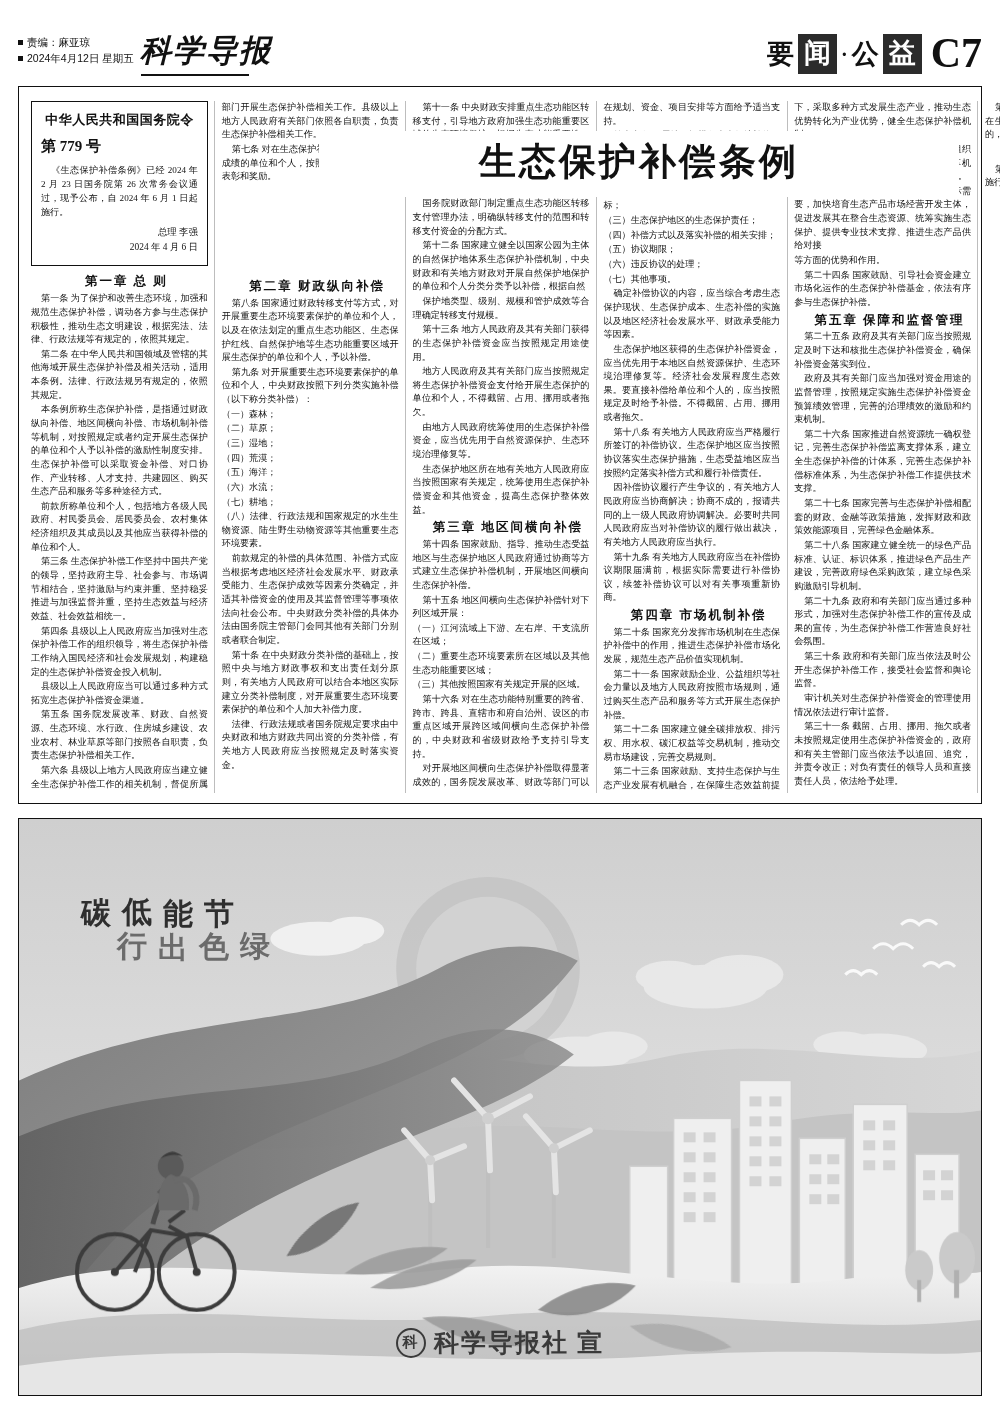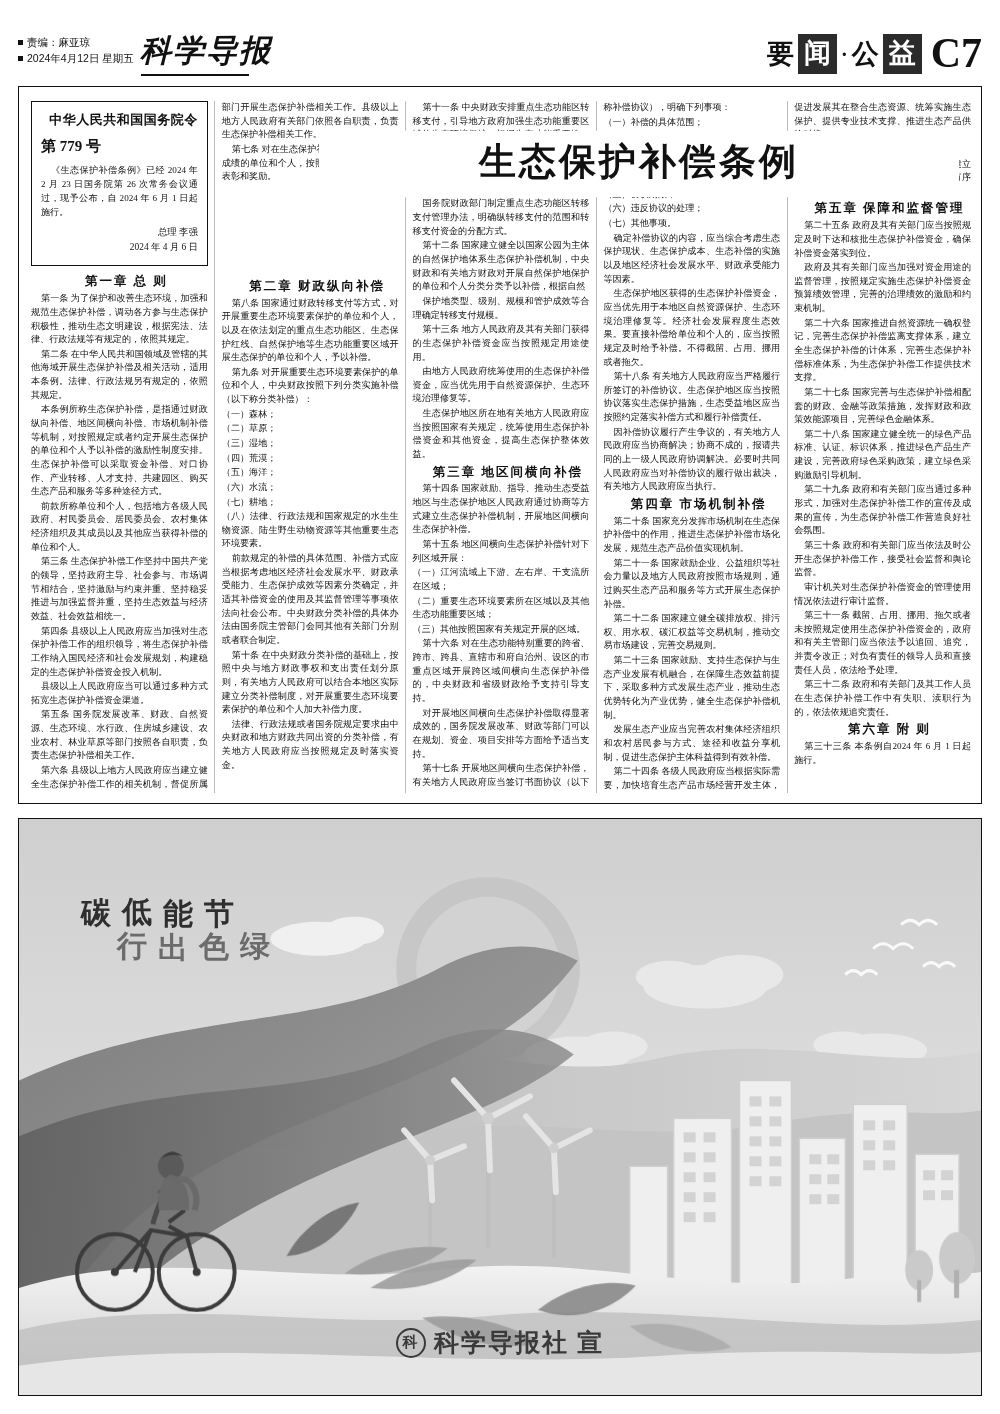--- a/index.html
+++ b/index.html
@@ -93,21 +93,21 @@
     letter-spacing:2px;
     text-indent:0;
   }
   .decree {
     border:1px solid #111;
     padding:8px 9px 10px 9px;
     margin:0 0 6px 0;
     text-indent:0;
   }
   .decree .d-title {
-    text-align:right; font-weight:bold;
+    text-align:center; font-weight:bold;
     font-size:13px; letter-spacing:0.5px;
     margin-bottom:5px;
   }
   .decree .d-no { text-align:left; font-size:15px; margin-bottom:6px; font-weight:bold;}
   .decree .d-body { font-size:9.1px; line-height:1.55; text-indent:1.1em; }
   .decree .d-sign { text-align:right; font-size:9.4px; margin-top:6px; line-height:1.6;}
   .spacer-head { height:92px; }
 
   
   .poster {
@@ -212,20 +212,21 @@
     <p class="no-ind">（八）法律、行政法规和国家规定的水生生物资源、陆生野生动物资源等其他重要生态环境要素。</p>
     <p>前款规定的补偿的具体范围、补偿方式应当根据考虑地区经济社会发展水平、财政承受能力、生态保护成效等因素分类确定，并适其补偿资金的使用及其监督管理等事项依法向社会公布。中央财政分类补偿的具体办法由国务院主管部门会同其他有关部门分别或者联合制定。</p>
     <p>第十条  在中央财政分类补偿的基础上，按照中央与地方财政事权和支出责任划分原则，有关地方人民政府可以结合本地区实际建立分类补偿制度，对开展重要生态环境要素保护的单位和个人加大补偿力度。</p>
     <p>法律、行政法规或者国务院规定要求由中央财政和地方财政共同出资的分类补偿，有关地方人民政府应当按照规定及时落实资金。</p>
     <p>第十一条  中央财政安排重点生态功能区转移支付，引导地方政府加强生态功能重要区域的生态环境保护。根据生态功能重要性、生态功能重要性、生态环境敏感性和脆弱性等特点、在重点生态功能区转移支付中实施差异化的补偿，加大对生态保护红线覆盖比例较高地区支持力度。</p>
     <p>国务院财政部门制定重点生态功能区转移支付管理办法，明确纵转移支付的范围和转移支付资金的分配方式。</p>
     <p>第十二条  国家建立健全以国家公园为主体的自然保护地体系生态保护补偿机制，中央财政和有关地方财政对开展自然保护地保护的单位和个人分类分类予以补偿，根据自然</p>
 
     <p>保护地类型、级别、规模和管护成效等合理确定转移支付规模。</p>
     <p>第十三条  地方人民政府及其有关部门获得的生态保护补偿资金应当按照规定用途使用。</p>
+    <p>地方人民政府及其有关部门应当按照规定将生态保护补偿资金支付给开展生态保护的单位和个人，不得截留、占用、挪用或者拖欠。</p>
     <p>由地方人民政府统筹使用的生态保护补偿资金，应当优先用于自然资源保护、生态环境治理修复等。</p>
     <p>生态保护地区所在地有关地方人民政府应当按照国家有关规定，统筹使用生态保护补偿资金和其他资金，提高生态保护整体效益。</p>
     <p class="chapter">第三章  地区间横向补偿</p>
     <p>第十四条  国家鼓励、指导、推动生态受益地区与生态保护地区人民政府通过协商等方式建立生态保护补偿机制，开展地区间横向生态保护补偿。</p>
     <p>第十五条  地区间横向生态保护补偿针对下列区域开展：</p>
     <p class="no-ind">（一）江河流域上下游、左右岸、干支流所在区域；</p>
     <p class="no-ind">（二）重要生态环境要素所在区域以及其他生态功能重要区域；</p>
     <p class="no-ind">（三）其他按照国家有关规定开展的区域。</p>
     <p>第十六条  对在生态功能特别重要的跨省、跨市、跨县、直辖市和府自治州、设区的市重点区域开展跨区域间横向生态保护补偿的，中央财政和省级财政给予支持引导支持。</p>
     <p>对开展地区间横向生态保护补偿取得显著成效的，国务院发展改革、财政等部门可以在规划、资金、项目安排等方面给予适当支持。</p>
@@ -235,20 +236,21 @@
     <p class="no-ind">（三）生态保护地区的生态保护责任；</p>
 
     <p class="no-ind">（四）补偿方式以及落实补偿的相关安排；</p>
     <p class="no-ind">（五）协议期限；</p>
     <p class="no-ind">（六）违反协议的处理；</p>
     <p class="no-ind">（七）其他事项。</p>
     <p>确定补偿协议的内容，应当综合考虑生态保护现状、生态保护成本、生态补偿的实施以及地区经济社会发展水平、财政承受能力等因素。</p>
     <p>生态保护地区获得的生态保护补偿资金，应当优先用于本地区自然资源保护、生态环境治理修复等。经济社会发展程度生态效果。要直接补偿给单位和个人的，应当按照规定及时给予补偿。不得截留、占用、挪用或者拖欠。</p>
     <p>第十八条  有关地方人民政府应当严格履行所签订的补偿协议。生态保护地区应当按照协议落实生态保护措施，生态受益地区应当按照约定落实补偿方式和履行补偿责任。</p>
     <p>因补偿协议履行产生争议的，有关地方人民政府应当协商解决；协商不成的，报请共同的上一级人民政府协调解决。必要时共同人民政府应当对补偿协议的履行做出裁决，有关地方人民政府应当执行。</p>
+    <p>第十九条  有关地方人民政府应当在补偿协议期限届满前，根据实际需要进行补偿协议，续签补偿协议可以对有关事项重新协商。</p>
     <p class="chapter">第四章  市场机制补偿</p>
     <p>第二十条  国家充分发挥市场机制在生态保护补偿中的作用，推进生态保护补偿市场化发展，规范生态产品价值实现机制。</p>
     <p>第二十一条  国家鼓励企业、公益组织等社会力量以及地方人民政府按照市场规则，通过购买生态产品和服务等方式开展生态保护补偿。</p>
     <p>第二十二条  国家建立健全碳排放权、排污权、用水权、碳汇权益等交易机制，推动交易市场建设，完善交易规则。</p>
     <p>第二十三条  国家鼓励、支持生态保护与生态产业发展有机融合，在保障生态效益前提下，采取多种方式发展生态产业，推动生态优势转化为产业优势，健全生态保护补偿机制。</p>
     <p>发展生态产业应当完善农村集体经济组织和农村居民参与方式、途径和收益分享机制，促进生态保护主体科益得到有效补偿。</p>
     <p>第二十四条  各级人民政府应当根据实际需要，加快培育生态产品市场经营开发主体，促进发展其在整合生态资源、统筹实施生态保护、提供专业技术支撑、推进生态产品供给对接</p>
 
     <p class="no-ind">等方面的优势和作用。</p>
     <p>第二十四条  国家鼓励、引导社会资金建立市场化运作的生态保护补偿基金，依法有序参与生态保护补偿。</p>

